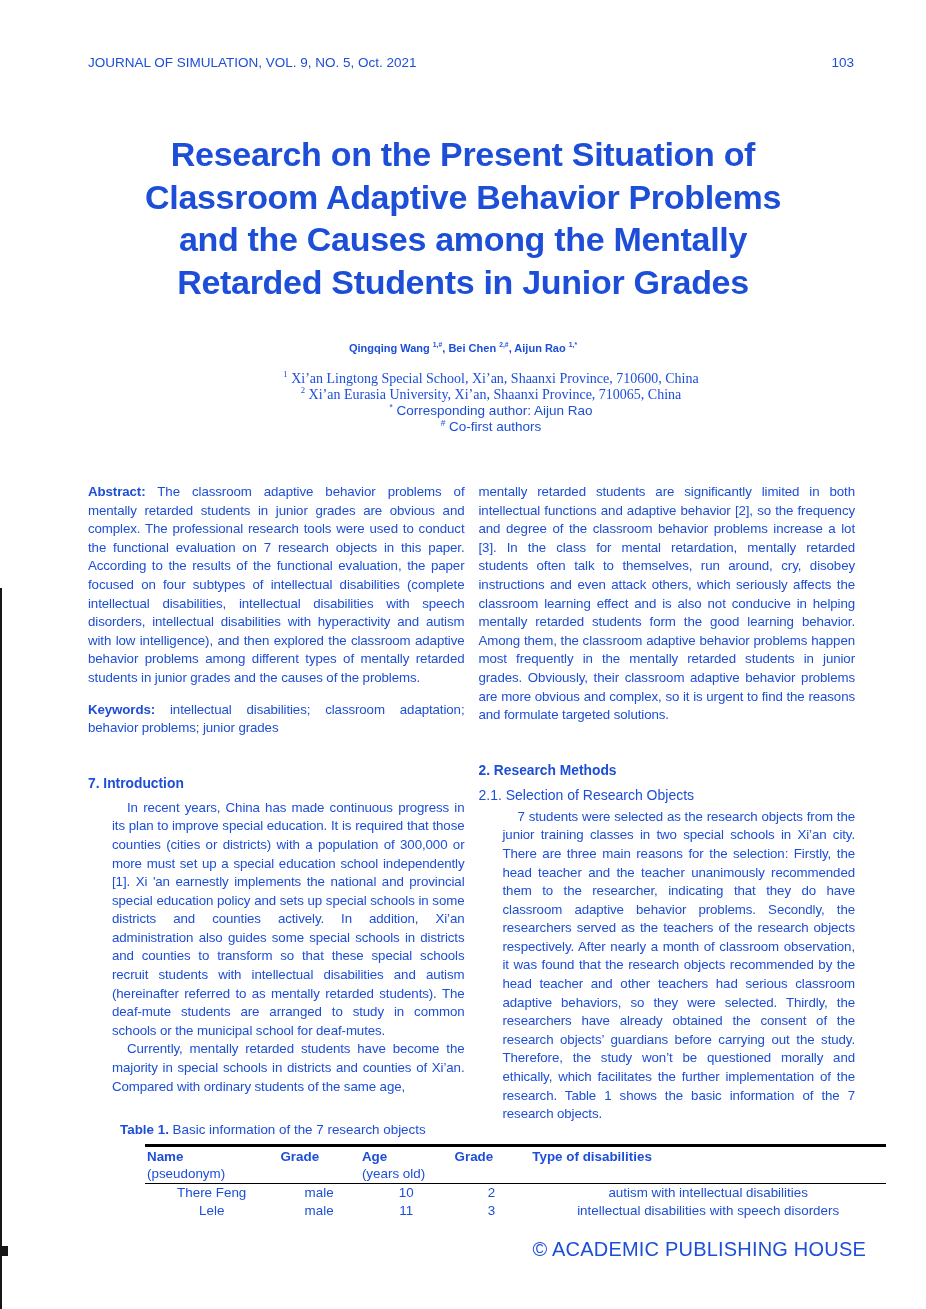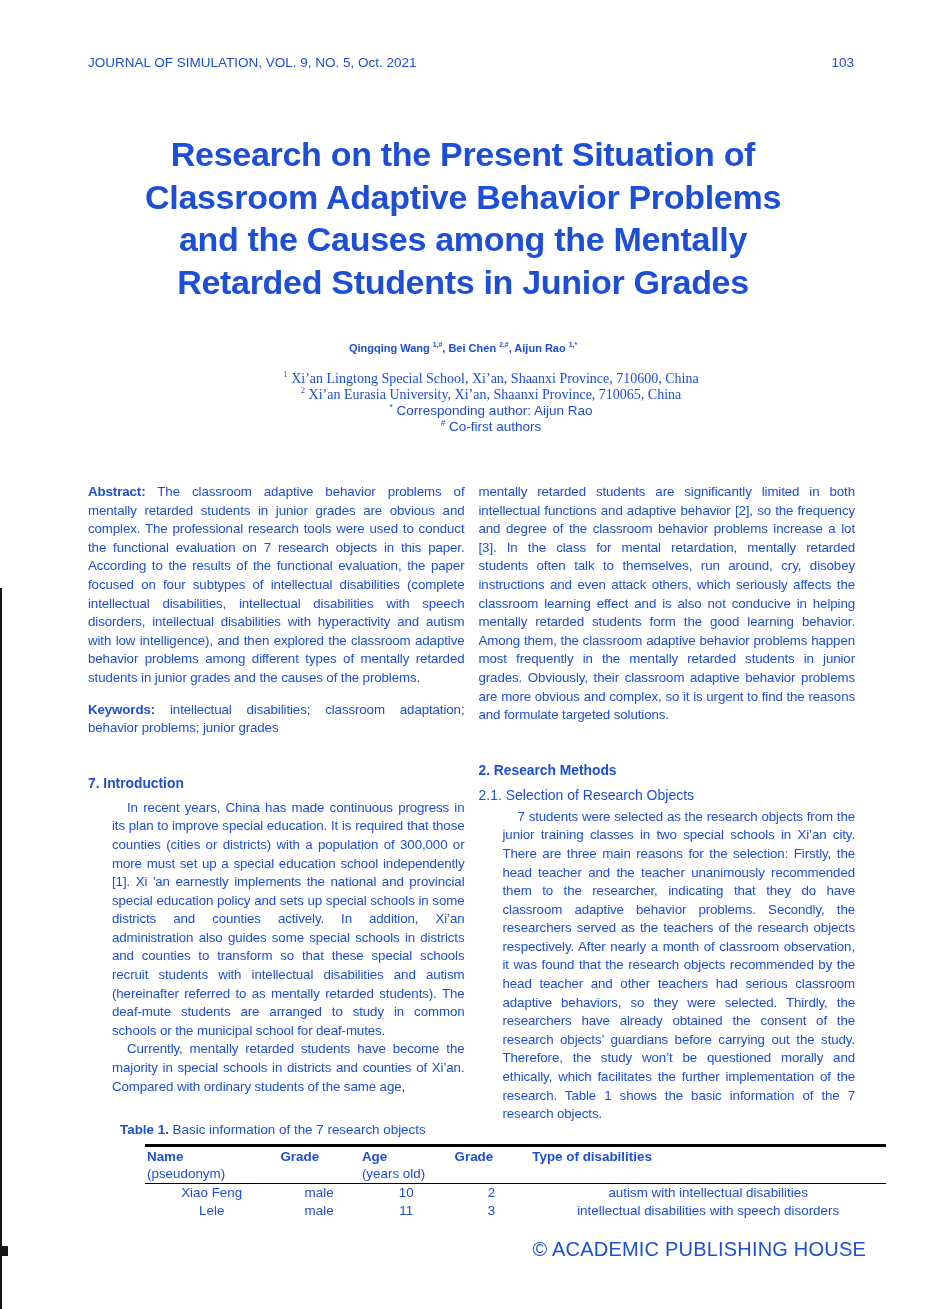--- a/index.html
+++ b/index.html
@@ -131,21 +131,21 @@
             <th>
               <span class="th-main">Grade</span>
             </th>
             <th>
               <span class="th-main">Type of disabilities</span>
             </th>
           </tr>
         </thead>
       <tbody id="t1-body">
           <tr>
-            <td>Xiao Feng</td>
+            <td>There Feng</td>
             <td>male</td>
             <td>10</td>
             <td>2</td>
             <td>autism with intellectual disabilities</td>
           </tr>
           <tr>
             <td>Lele</td>
             <td>male</td>
             <td>11</td>
             <td>3</td>

